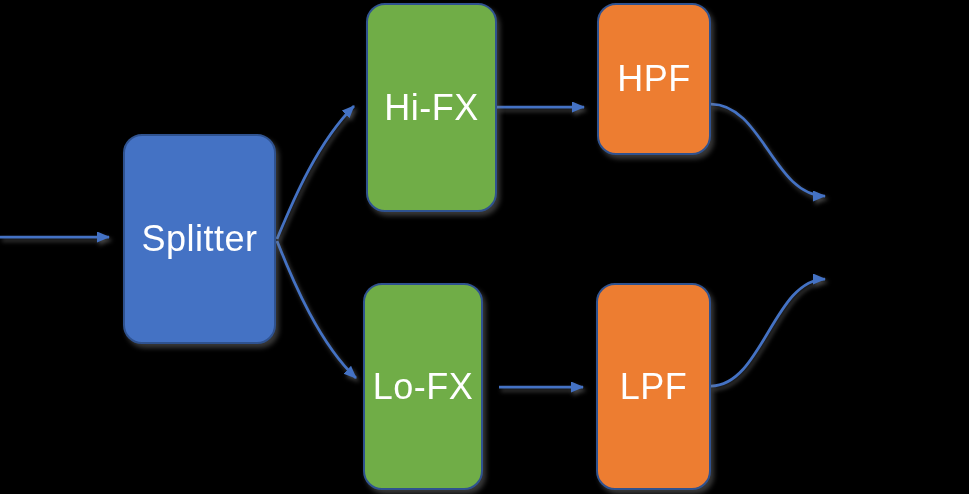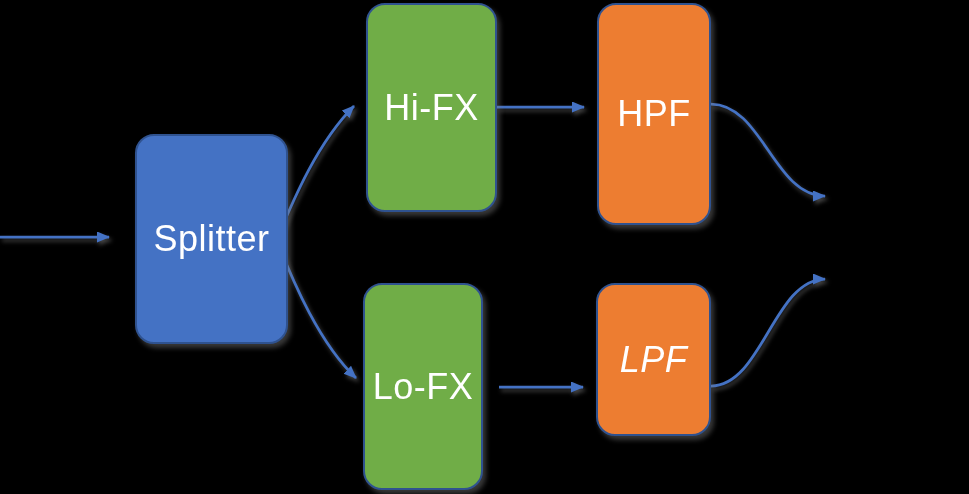--- a/index.html
+++ b/index.html
@@ -31,37 +31,37 @@
   .node {
     position: absolute;
     border: 2px solid var(--c-box-border, #2F528F);
     border-radius: 19px;
     box-sizing: border-box;
     display: flex;
     align-items: center;
     justify-content: center;
     box-shadow: 3px 4px 5px rgba(125,125,125,0.45);
   }
-  .node.blue   { background: var(--c-blue-fill,   #4472C4); margin-left: 12px; }
+  .node.blue   { background: var(--c-blue-fill,   #4472C4); }
   .node.green  { background: var(--c-green-fill,  #70AD47); }
   .node.orange { background: var(--c-orange-fill, #ED7D31); }
   .node-label {
     color: var(--c-label-text, #FFFFFF);
     font-size: 36px;
     line-height: 1;
     letter-spacing: 0.5px;
     white-space: nowrap;
     user-select: none;
   }
   
   .node-splitter { left: 123px; top: 134px; width: 153px; height: 210px; }
   .node-hi-fx    { left: 366px; top: 3px;   width: 131px; height: 209px; }
-  .node-hpf      { left: 597px; top: 3px;   width: 114px; height: 222px; }
+  .node-hpf      { left: 597px; top: 3px;   width: 114px; height: 152px; }
   .node-lo-fx    { left: 363px; top: 283px; width: 120px; height: 207px; }
-  .node-lpf      { left: 596px; top: 283px; width: 115px; height: 153px; font-style: italic; }
+  .node-lpf      { left: 596px; top: 283px; width: 115px; height: 207px; }
   .node-mixer    { left: 838px; top: 130px; width: 127px; height: 212px; }
 </style>
 </head>
 <body>
 
 <div class="canvas">
 
   <svg class="connector-layer" viewBox="0 0 969 494">
     <defs>
       <marker id="arrowhead" markerUnits="userSpaceOnUse" markerWidth="14" markerHeight="12" refX="12" refY="5.5" orient="auto">

